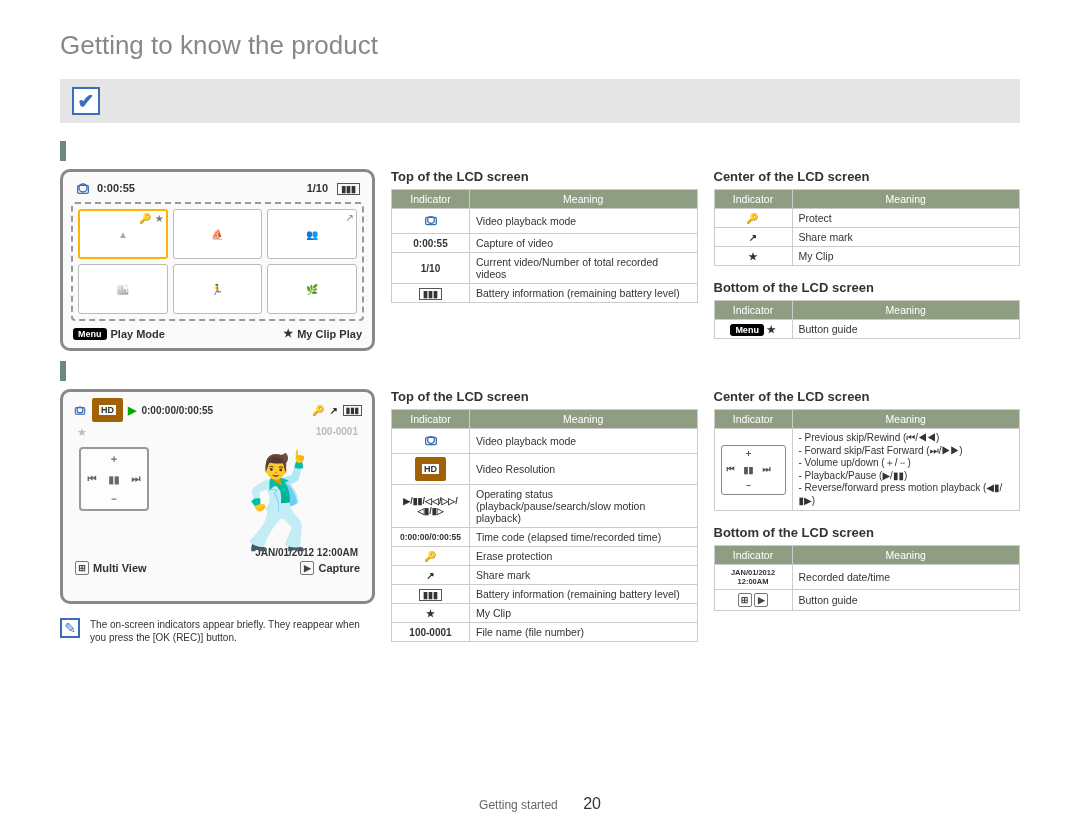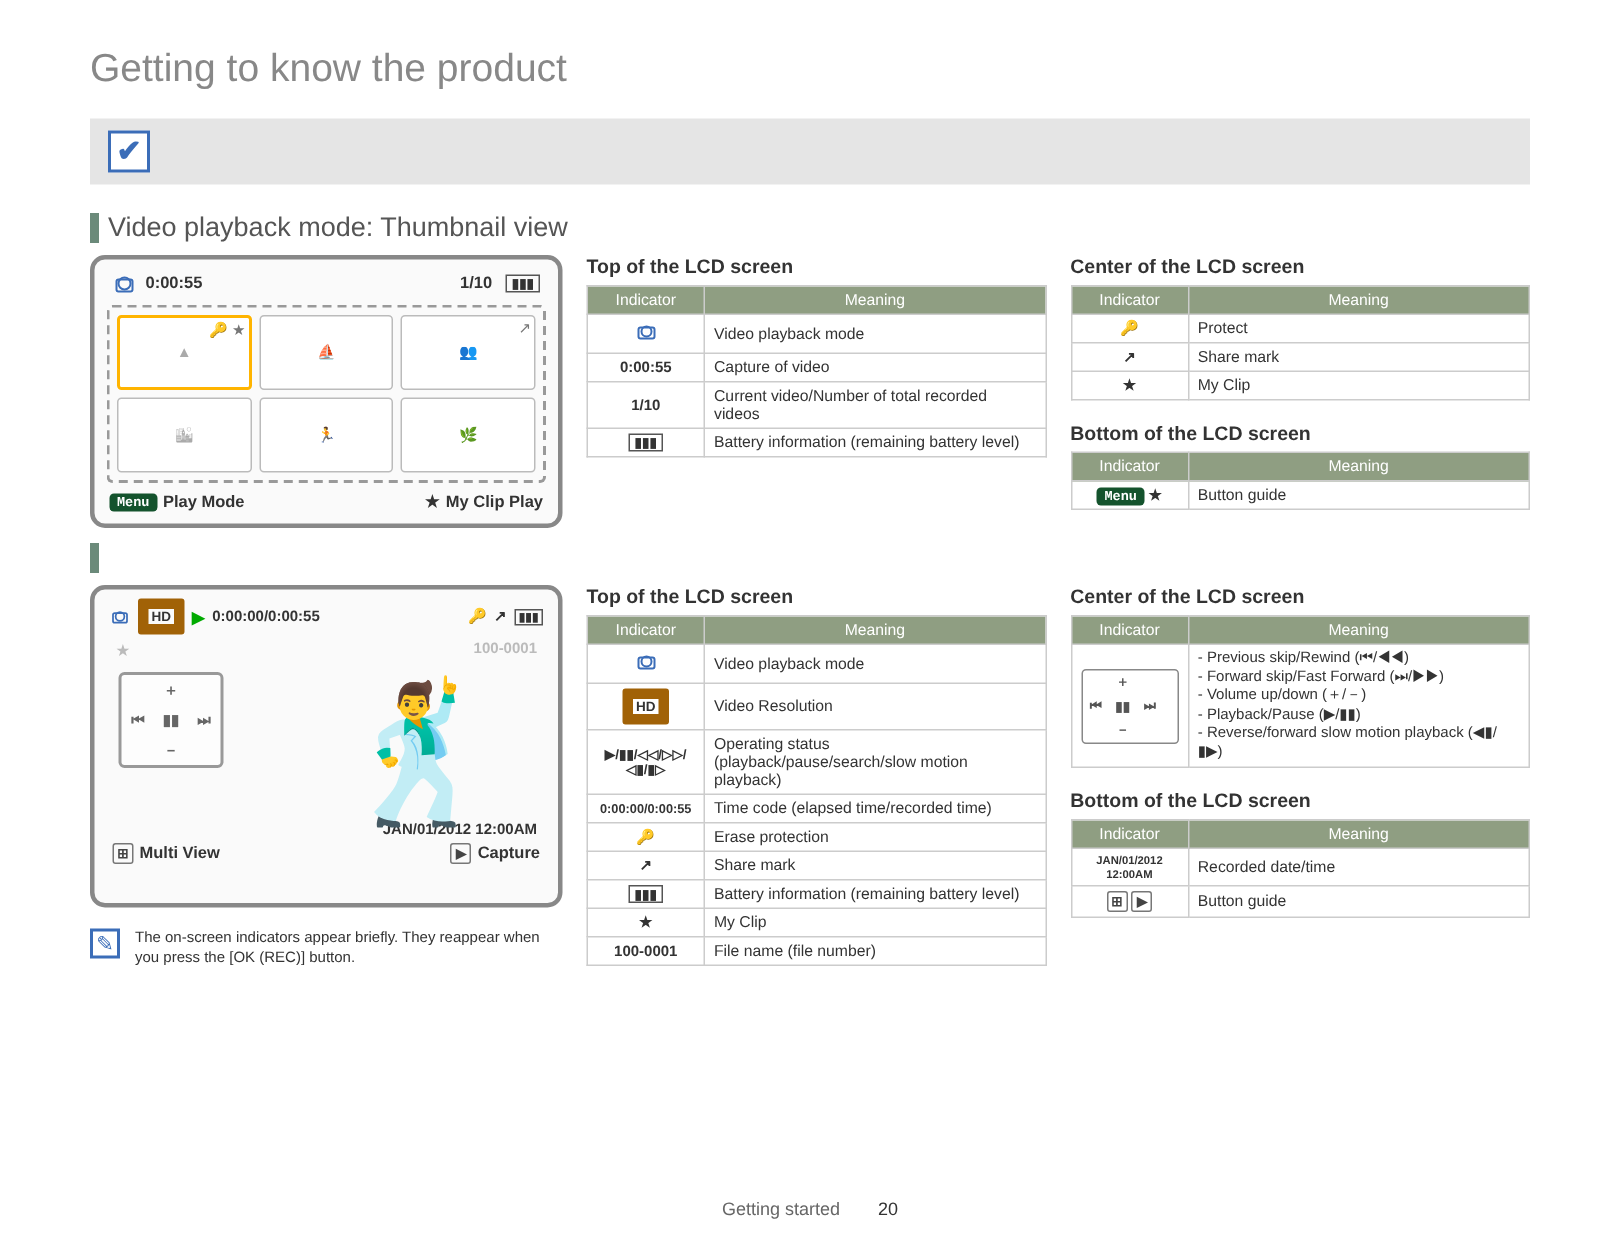--- a/index.html
+++ b/index.html
@@ -94,21 +94,21 @@
     font-size: 10px;
   }
   .thumb.sel { border: 2px solid #ffb400; }
   .thumb-badges { position:absolute; top:2px; right:2px; font-size:10px; color:#777;}
   .device-bottom {
     display: flex; justify-content: space-between;
     padding: 2px 4px; font-size: 11px; font-weight: bold;
     align-items: center;
   }
   .menu-chip {
-    background: #14532d; color: #fff; border-radius: 3px; padding: 1px 5px; font-size: 9px; font-family: Liberation Mono, monospace;
+    background: #000000; color: #fff; border-radius: 3px; padding: 1px 5px; font-size: 9px;
   }
   .btn-chip { display: flex; gap: 4px; align-items: center; }
 
   .single-frame {
     border: 3px solid #888;
     border-radius: 10px;
     background: #fafafa;
     padding: 6px;
     position: relative;
     height: 215px;
@@ -168,21 +168,21 @@
   }
   table.ind td:first-child { text-align: center; font-weight: bold; font-size:10px;}
   .footer {
     position: absolute;
     bottom: 12px;
     left: 0; right: 0;
     text-align: center;
     font-size: 12px;
     color: #666;
   }
-  .footer-num { font-size: 12px; color: #333; margin-left: 22px;}
+  .footer-num { font-size: 16px; color: #333; margin-left: 22px;}
   .sgl-cluster {
     border: 1px solid #888; border-radius: 3px;
     display: grid; grid-template-columns: repeat(3,18px); grid-template-rows: repeat(3,16px);
     align-items:center; justify-items:center; font-size:9px; font-weight:bold; color:#555;
     margin: 2px auto;
   }
   .mini-line { display:block; margin:0; padding:0; font-size:10px; line-height:1.25;}
   .hd-badge { border:7px solid #a16207;border-radius:2px;padding:0 2px;font-size:9px;font-weight:bold;display:inline-block;}
   .scroll-ic { display:inline-block;width:2px;height:36px;background:#999;position:relative;}
   .scroll-ic::before,.scroll-ic::after{content:'';position:absolute;left:-3px;width:8px;height:1px;background:#999;}
@@ -193,21 +193,20 @@
 
 <div class="page">
   <div class="page-title">Getting to know the product</div>
 
   <div class="note-box">
     <div class="check-icon">✔</div>
   </div>
 
   <div class="section-heading">
     <span class="teal-bar"></span>
-    <span>Video playback mode: Thumbnail view</span>
   </div>
 
   <div class="columns">
     <div class="col-left">
       <div class="device-frame">
         <div class="device-top">
           <span class="device-top-l">
             <svg class="camera-icon-svg" viewBox="0 0 24 24">
                 <circle cx="12" cy="12" r="6" fill="none" stroke="#3b6db8" stroke-width="2"></circle>
                 <rect x="4" y="8" width="16" height="12" rx="2" fill="none" stroke="#3b6db8" stroke-width="2"></rect>
@@ -439,21 +438,21 @@
               <span></span>
                   <span>－</span>
                   <span></span>
             </div>
           </td>
           <td>
             <span class="mini-line">- Previous skip/Rewind (⏮/◀◀)</span>
             <span class="mini-line">- Forward skip/Fast Forward (⏭/▶▶)</span>
             <span class="mini-line">- Volume up/down (＋/－)</span>
             <span class="mini-line">- Playback/Pause (▶/▮▮)</span>
-            <span class="mini-line">- Reverse/forward slow motion playback (◀▮/▮▶)</span>
+            <span class="mini-line">- Reverse/forward press motion playback (◀▮/▮▶)</span>
           </td>
         </tr>
       </tbody>
         </table>
 
       <div class="tbl-header" style="margin-top:14px;">Bottom of the LCD screen</div>
       <table class="ind">
         <tbody>
             <tr>
               <th>Indicator</th>

